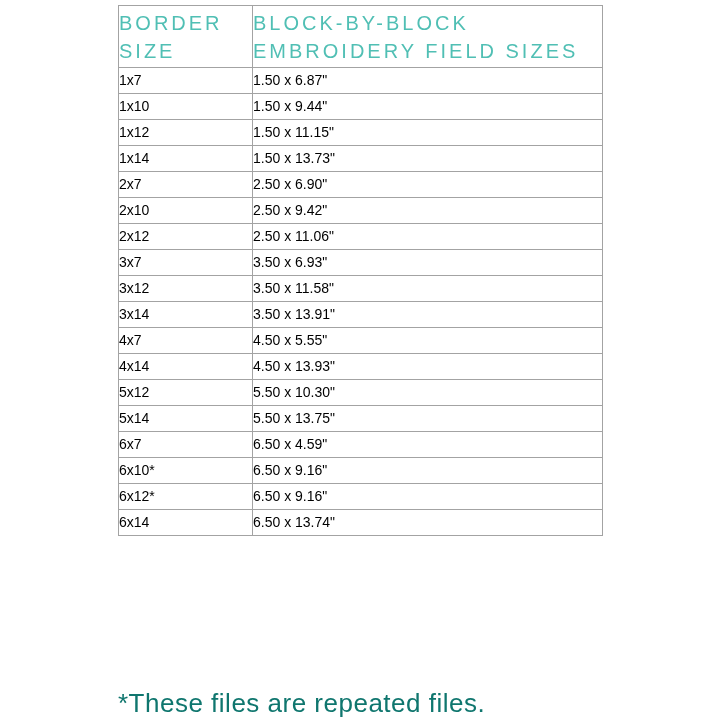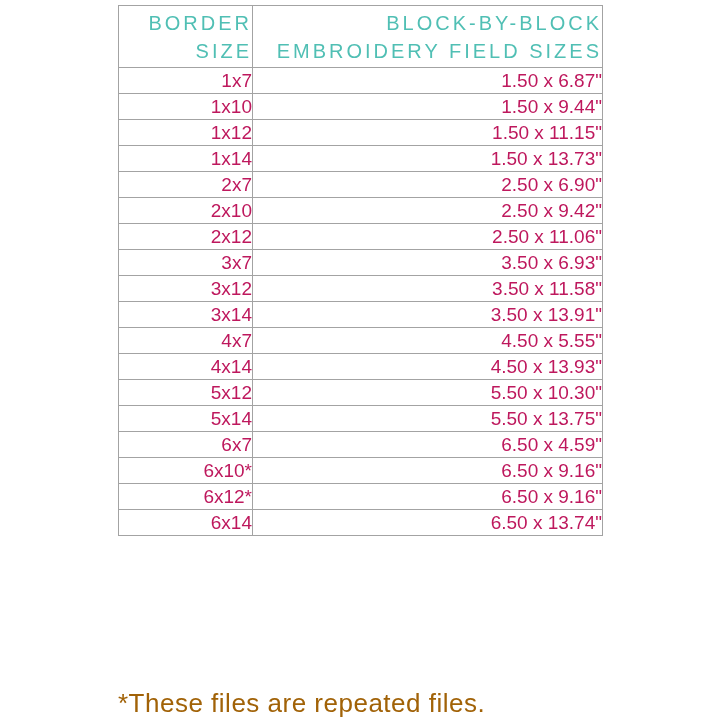--- a/index.html
+++ b/index.html
@@ -14,49 +14,49 @@
   table.size-table {
     position: absolute;
     left: 118px;
     top: 5px;
     width: 484px;
     border-collapse: collapse;
     table-layout: fixed;
   }
   .size-table th, .size-table td {
     border: 1px solid #a3a3a3;
-    text-align: right;
+    text-align: left;
     vertical-align: middle;
     padding: 0;
     box-sizing: border-box;
   }
   .size-table thead th {
     height: 62px;
     color: #50bfb4;
     font-size: 20px;
     font-weight: 500;
     letter-spacing: 3px;
     line-height: 28px;
   }
   .size-table tbody td {
     height: 26px;
-    font-size: 19px;
-    color: #be185d;
+    font-size: 14px;
+    color: #000000;
     line-height: 25px;
   }
   .col-border { width: 134px; }
   .col-field  { width: 350px; }
   .footnote {
     position: absolute;
     left: 118px;
     top: 688px;
     font-size: 26px;
     font-weight: 300;
     letter-spacing: 0.5px;
-    color: #a16207;
+    color: #0f766e;
     white-space: nowrap;
   }
 </style>
 </head>
 <body>
 
 <div class="page">
 
   <table class="size-table">
     <colgroup>

